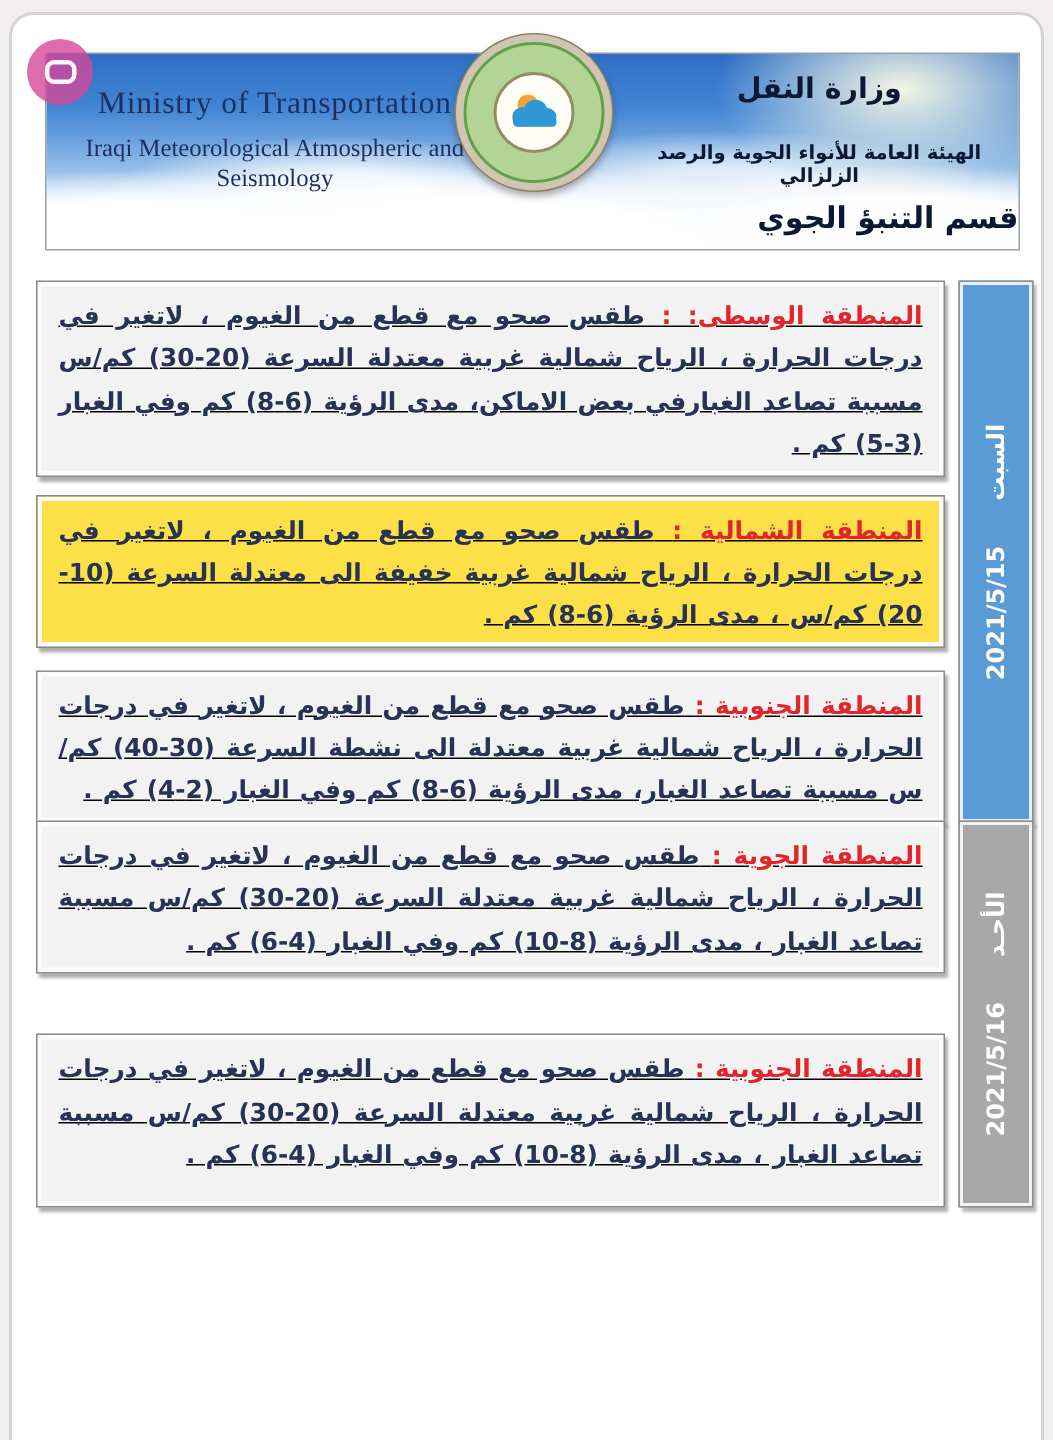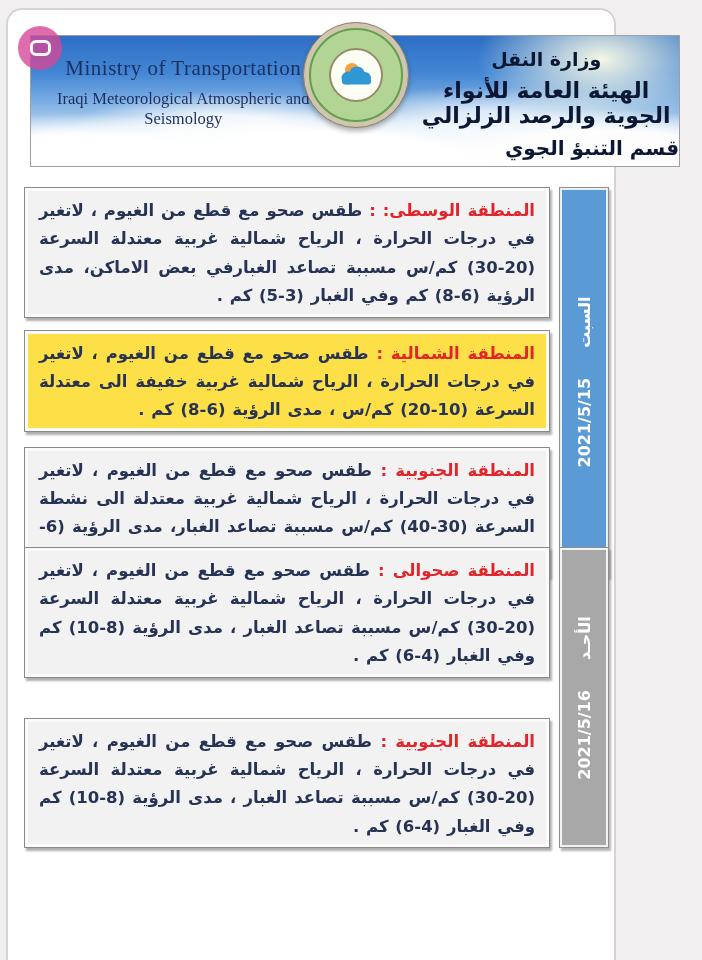--- a/index.html
+++ b/index.html
@@ -3,21 +3,21 @@
 <meta charset="utf-8">
 <style>
   * { margin:0; padding:0; box-sizing:border-box; }
   html,body { width:702px; }
   body {
     background:#f1eff0;
     font-family:"DejaVu Sans", sans-serif;
     width:702px; height:960px; overflow:hidden; position:relative;
   }
   .page {
-    position:absolute; left:6px; top:8px; width:610px; height:952px;
+    position:absolute; left:6px; top:8px; width:690px; height:952px;
     background:#ffffff;
     border:2px solid #d6d3d4; border-bottom:none;
     border-radius:16px 16px 0 0;
   }
 
   
   .header {
     position:absolute; left:22px; top:25px; width:650px; height:132px;
     border:1px solid #9aa0a6;
     background:
@@ -35,21 +35,21 @@
     font-family:"Liberation Serif", serif; color:#1d2f5e;
   }
   .hdr-en .en1 { font-size:21px; letter-spacing:.5px; }
   .hdr-en .en2 { font-size:16.5px; margin-top:8px; }
   .hdr-en .en3 { font-size:17.5px; margin-top:7px; }
   .hdr-ar {
     width:41%; margin-left:auto; padding-top:12px; text-align:center;
     color:#0c1833; font-weight:bold;
   }
   .hdr-ar .ar1 { font-size:19px; }
-  .hdr-ar .ar2 { font-size:22px; margin-top:8px; }
+  .hdr-ar .ar2 { font-size:13px; margin-top:25px; }
   .hdr-ar .ar3 { font-size:20px; margin-top:8px;text-align:right; }
 
   .logo {
     position:absolute; left:295px; top:12px; width:106px; height:106px;
     border-radius:50%; background:#cfc5b0; border:1px solid #8b8268;
     display:flex; align-items:center; justify-content:center;
     box-shadow:0 3px 5px rgba(40,40,40,.35);
   }
   .logo-green {
     width:94px; height:94px; border-radius:50%;
@@ -64,21 +64,21 @@
 
   
   .rec {
     position:absolute; left:10px; top:16px; width:44px; height:44px;
     border-radius:50%; background:rgba(213,73,152,0.8);
     display:flex; align-items:center; justify-content:center; z-index:5;
   }
   .rec-sq { width:21px; height:16px; border:3.5px solid #ffffff; border-radius:6px; opacity:.95; }
 
   
-  .group { position:absolute; left:16px; right:5px; display:flex; gap:9px; align-items:stretch; }
+  .group { position:absolute; left:16px; right:5px; display:flex; gap:9px; align-items:stretch;text-decoration:underline; }
   .g1 { top:177px; }
   .g2 { top:537px; }
   .col { flex:1; display:flex; flex-direction:column; }
 
   .fbox {
     border:1px solid #8a8a8a;
     box-shadow: inset 0 0 0 3px #fbfbfb, 2px 3px 2px rgba(110,110,110,.55);
     padding:9px 14px 6px 14px;
   }
   .bg-gray { background:#f2f2f2; }
@@ -163,21 +163,21 @@
     <div class="bar bar-blue">
       <span class="bar-text">
         <span>السبت</span><span class="sp"></span><span>2021/5/15</span>
       </span>
     </div>
   </div>
 
   <div class="group g2">
     <div class="col">
       <div class="fbox bg-gray b4">
-        <p><span class="ttl">المنطقة صحوالى :</span> <span>طقس صحو مع قطع من الغيوم ، لاتغير في درجات الحرارة ، الرياح شمالية غربية معتدلة السرعة (20-30) كم/س مسببة تصاعد الغبار ، مدى الرؤية (8-10) كم وفي الغبار (4-6) كم .</span></p>
+        <p><span class="ttl">المنطقة الجوية :</span> <span>طقس صحو مع قطع من الغيوم ، لاتغير في درجات الحرارة ، الرياح شمالية غربية معتدلة السرعة (20-30) كم/س مسببة تصاعد الغبار ، مدى الرؤية (8-10) كم وفي الغبار (4-6) كم .</span></p>
       </div>
       <div class="fbox bg-gray b6">
         <p><span class="ttl">المنطقة الجنوبية :</span> <span>طقس صحو مع قطع من الغيوم ، لاتغير في درجات الحرارة ، الرياح شمالية غربية معتدلة السرعة (20-30) كم/س مسببة تصاعد الغبار ، مدى الرؤية (8-10) كم وفي الغبار (4-6) كم .</span></p>
       </div>
     </div>
     <div class="bar bar-gray">
       <span class="bar-text">
         <span>الأحـد</span><span class="sp"></span><span>2021/5/16</span>
       </span>
     </div>

